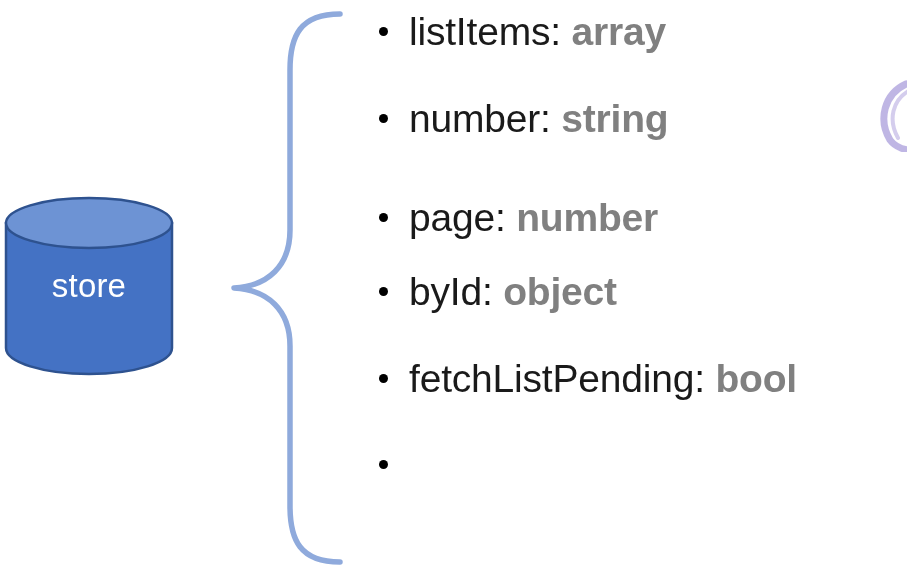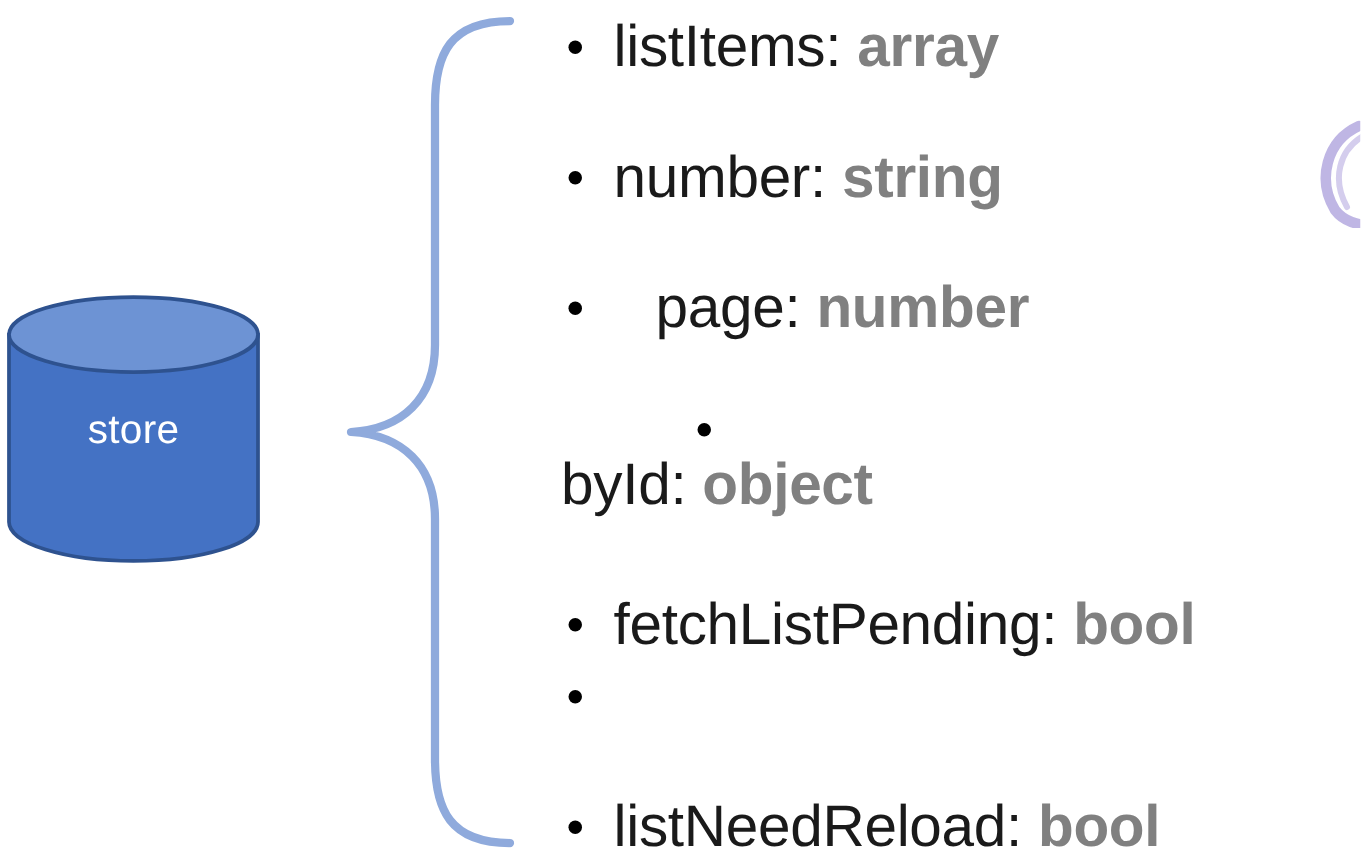--- a/index.html
+++ b/index.html
@@ -38,21 +38,21 @@
   .cylinder-label {
     position: absolute;
     left: 0;
     top: 0;
     width: 170px;
     height: 180px;
     display: flex;
     align-items: center;
     justify-content: center;
     color: #ffffff;
-    font-size: 27px;
+    font-size: 33px;
     font-weight: 400;
     letter-spacing: 0.2px;
     font-family: "Liberation Sans", sans-serif;
     pointer-events: none;
   }
 
   
   .brace-svg {
     position: absolute;
     left: 228px;
@@ -162,39 +162,35 @@
     <li class="prop-item" style="top:9px;">
       <span class="prop-bullet"></span>
       <span class="prop-text"><span class="prop-key">listItems</span><span class="prop-sep">:</span>&nbsp;<span class="prop-type">array</span></span>
     </li>
 
     <li class="prop-item" style="top:96px;">
       <span class="prop-bullet"></span>
       <span class="prop-text"><span class="prop-key">number</span><span class="prop-sep">:</span>&nbsp;<span class="prop-type">string</span></span>
     </li>
 
-    <li class="prop-item" style="top:183px;gap:28px;">
+    <li class="prop-item" style="top:195px;">
       <span class="prop-bullet"></span>
       <span class="prop-text"><span class="prop-key">page</span><span class="prop-sep">:</span>&nbsp;<span class="prop-type">number</span></span>
     </li>
 
-    <li class="prop-item" style="top:269px;flex-direction:column;">
+    <li class="prop-item" style="top:269px;">
       <span class="prop-bullet"></span>
       <span class="prop-text"><span class="prop-key">byId</span><span class="prop-sep">:</span>&nbsp;<span class="prop-type">object</span></span>
     </li>
 
-    <li class="prop-item" style="top:356px;margin-top:38px;">
+    <li class="prop-item" style="top:356px;">
       <span class="prop-bullet"></span>
       <span class="prop-text"><span class="prop-key">fetchListPending</span><span class="prop-sep">:</span>&nbsp;<span class="prop-type">bool</span></span>
     </li>
 
     <li class="prop-item" style="top:442px;">
       <span class="prop-bullet"></span>
     </li>
 
-    <li class="prop-item" style="top:529px;">
-      <span class="prop-bullet"></span>
-      <span class="prop-text"><span class="prop-key">listNeedReload</span><span class="prop-sep">:</span>&nbsp;<span class="prop-type">bool</span></span>
-    </li>
 
   </ul>
 
 </div>
 
 </body></html>

